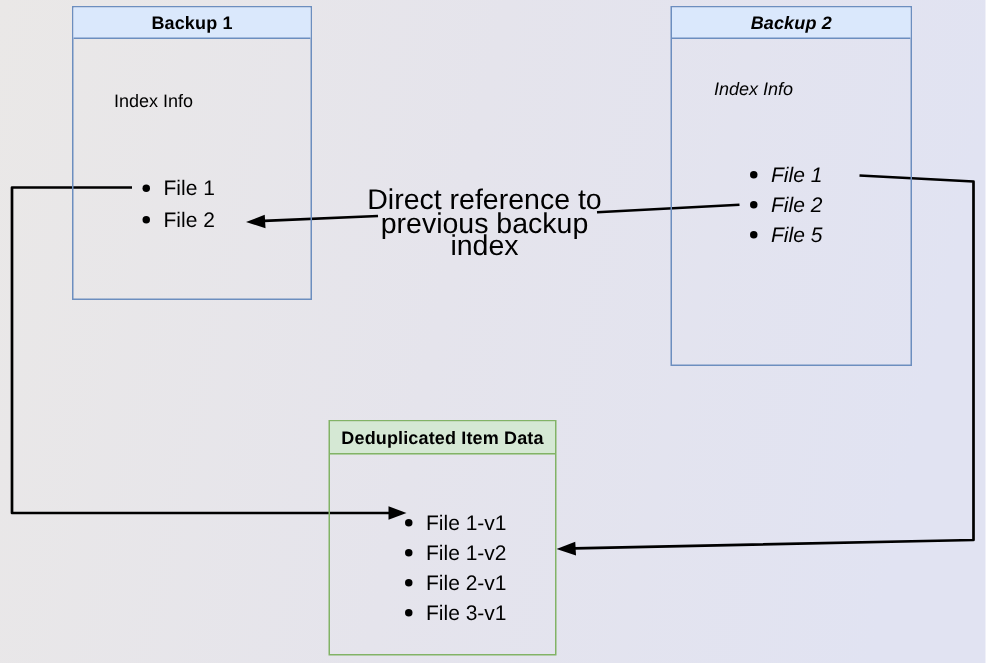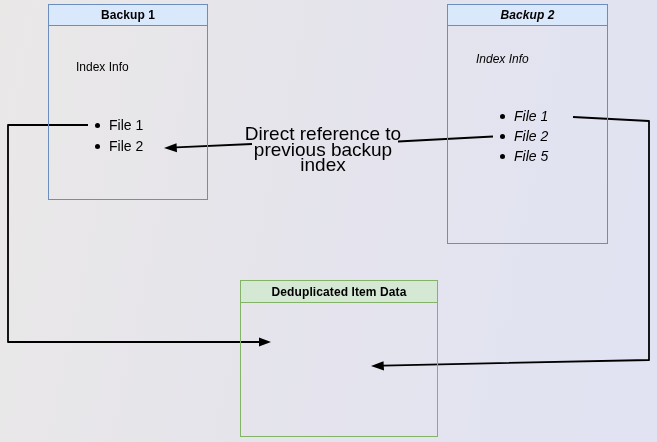--- a/index.html
+++ b/index.html
@@ -119,22 +119,40 @@
           <span class="dot"></span>
           <span>File 2</span>
         </div>
         <div class="li">
           <span class="dot"></span>
           <span>File 5</span>
         </div>
       </div>
   </div>
 
-  <div class="node green" style="left:240px;top:280px;width:198px;height:157px;">
+  <div class="node green" style="left:219px;top:280px;width:152px;height:157px;">
     <div class="node-header">
       <span>Deduplicated Item Data</span>
     </div>
+    <div class="file-list" style="left:50px;top:57px;">
+        <div class="li">
+          <span class="dot"></span>
+          <span>File 1-v1</span>
+        </div>
+        <div class="li">
+          <span class="dot"></span>
+          <span>File 1-v2</span>
+        </div>
+        <div class="li">
+          <span class="dot"></span>
+          <span>File 2-v1</span>
+        </div>
+        <div class="li">
+          <span class="dot"></span>
+          <span>File 3-v1</span>
+        </div>
+      </div>
   </div>
 
   <div class="edge-label">Direct reference to
 previous backup index</div>
 
 </div>
 
 </body></html>

